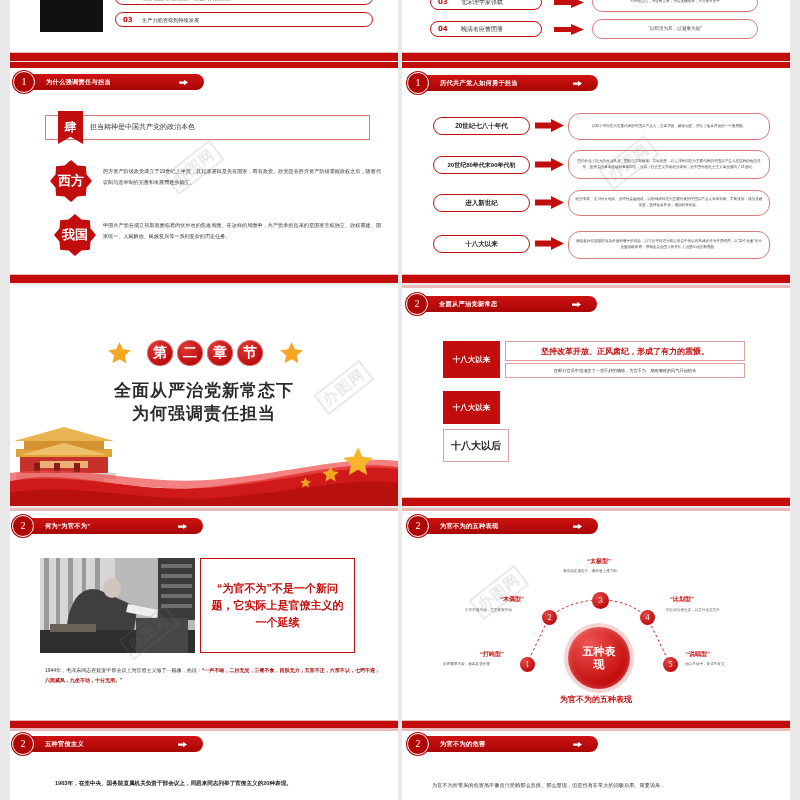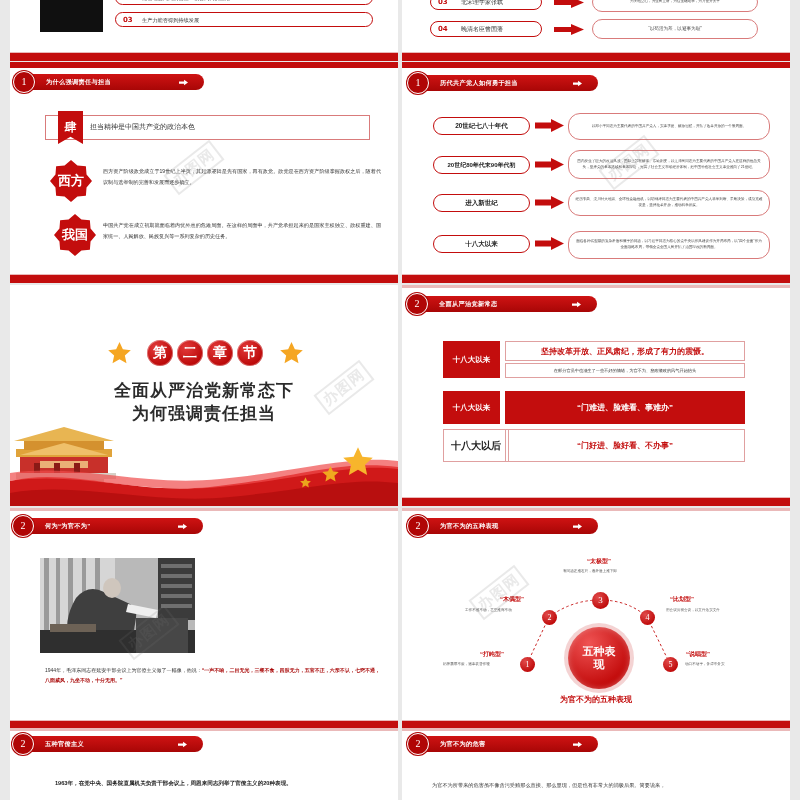--- a/index.html
+++ b/index.html
@@ -278,24 +278,22 @@
         </span>
       </div>
       <div class="hdr-num">2</div>
     </div>
 
     <div style="position:absolute;left:41px;top:56px;width:57px;height:37px;background:#c30d0d;color:#fff;font-size:7.5px;font-weight:bold;display:flex;align-items:center;justify-content:center;">十八大以来</div>
     <div style="position:absolute;left:103px;top:56px;width:240px;height:20px;border:1px solid #e0a0a0;box-sizing:border-box;color:#c30d0d;font-size:8px;font-weight:bold;display:flex;align-items:center;justify-content:center;">坚持改革开放、正风肃纪，形成了有力的震慑。</div>
     <div style="position:absolute;left:103px;top:78px;width:240px;height:15px;border:1px solid #e0a0a0;box-sizing:border-box;color:#333;font-size:4.2px;display:flex;align-items:center;justify-content:center;">在部分官员中也滋生了一些不好的情绪，为官不为、怠政懒政的风气开始抬头</div>
 
     <div style="position:absolute;left:41px;top:106px;width:57px;height:33px;background:#c30d0d;color:#fff;font-size:7.5px;font-weight:bold;display:flex;align-items:center;justify-content:center;">十八大以来</div>
-    <div style="position:absolute;left:103px;top:106px;width:240px;height:33px;background:#c30d0d;color:#fff;font-size:8px;font-weight:bold;display:flex;align-items:center;justify-content:center;">“门难进、脸难看、事难办”</div>
 
     <div style="position:absolute;left:41px;top:144px;width:66px;height:33px;border:1px solid #e0a0a0;box-sizing:border-box;color:#222;font-size:10px;font-weight:bold;display:flex;align-items:center;justify-content:center;">十八大以后</div>
-    <div style="position:absolute;left:103px;top:144px;width:240px;height:33px;border:1px solid #e0a0a0;box-sizing:border-box;color:#c30d0d;font-size:8px;font-weight:bold;display:flex;align-items:center;justify-content:center;">“门好进、脸好看、不办事”</div>
 
     <div class="bar-bot"></div>
   </div>
 
   <div class="slide" style="left:10px;top:508px;">
     <div class="bar-top" style="height:3px;background:#eab9b9;"></div>
 
     <div class="hdr" style="left:2px;top:7px;">
       <div class="hdr-bar">
         <span class="hdr-title">何为“为官不为”</span>
@@ -329,20 +327,23 @@
         </g>
         <path d="M36 40 q12 -14 28 -6 l26 12 q8 4 6 14 l-4 24 H30 q-8 -20 6 -44z" fill="#3f3f3f"></path>
         <ellipse cx="72" cy="30" rx="9" ry="10" fill="#cfc6bd"></ellipse>
         <path d="M88 46 l30 6 -2 8 -30 -6z" fill="#efefef"></path>
         <rect x="0" y="72" width="155" height="23" fill="#2f2f2f"></rect>
         <rect x="10" y="66" width="46" height="8" fill="#6d6256"></rect>
         <rect x="96" y="60" width="52" height="35" fill="#474747"></rect>
       </svg>
     </div>
 
+    <div style="position:absolute;left:190px;top:50px;width:155px;height:95px;border:1px solid #c30d0d;box-sizing:border-box;display:flex;align-items:center;justify-content:center;padding:0 10px;">
+      <span style="color:#c30d0d;font-size:11px;font-weight:bold;line-height:1.55;text-align:center;">“为官不为”不是一个新问题，它实际上是官僚主义的一个延续</span>
+    </div>
 
     <div class="bodytext" style="left:35px;top:158px;width:335px;text-align:justify;">
       <span>1944年，毛泽东同志在延安干部会议上为官僚主义做了一幅像，他说：</span><b>“一声不响，二目无光，三餐不食，四肢无力，五官不正，六亲不认，七窍不通，八面威风，九坐不动，十分无用。”</b>
     </div>
 
     <div class="bar-bot"></div>
   </div>
 
   <div class="slide" style="left:402px;top:508px;">
     <div class="bar-top" style="height:3px;background:#eab9b9;"></div>

